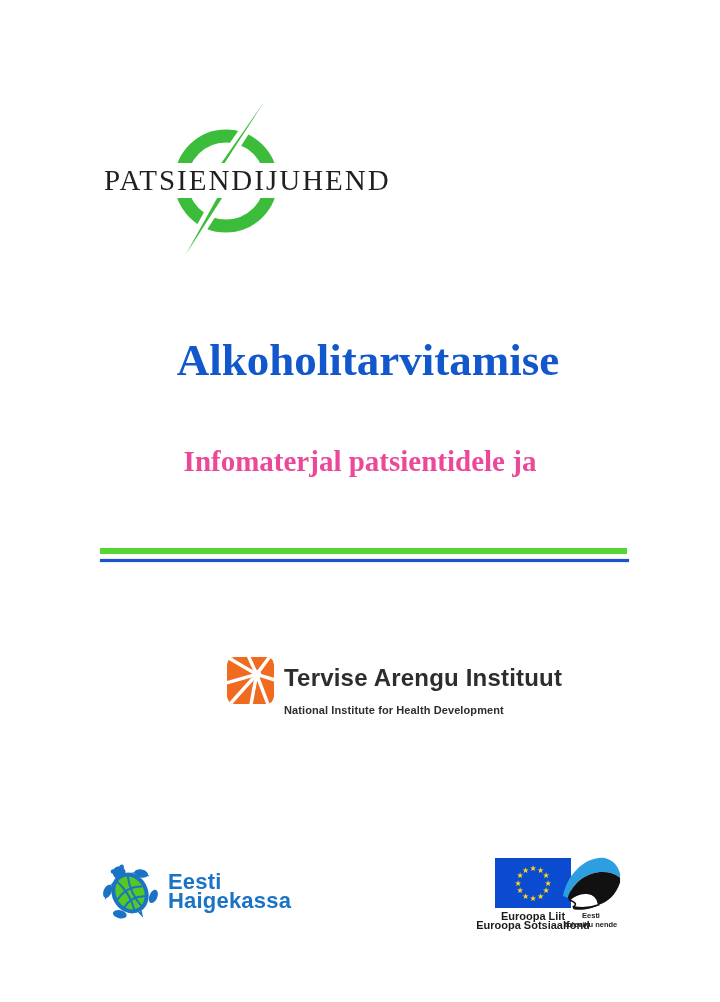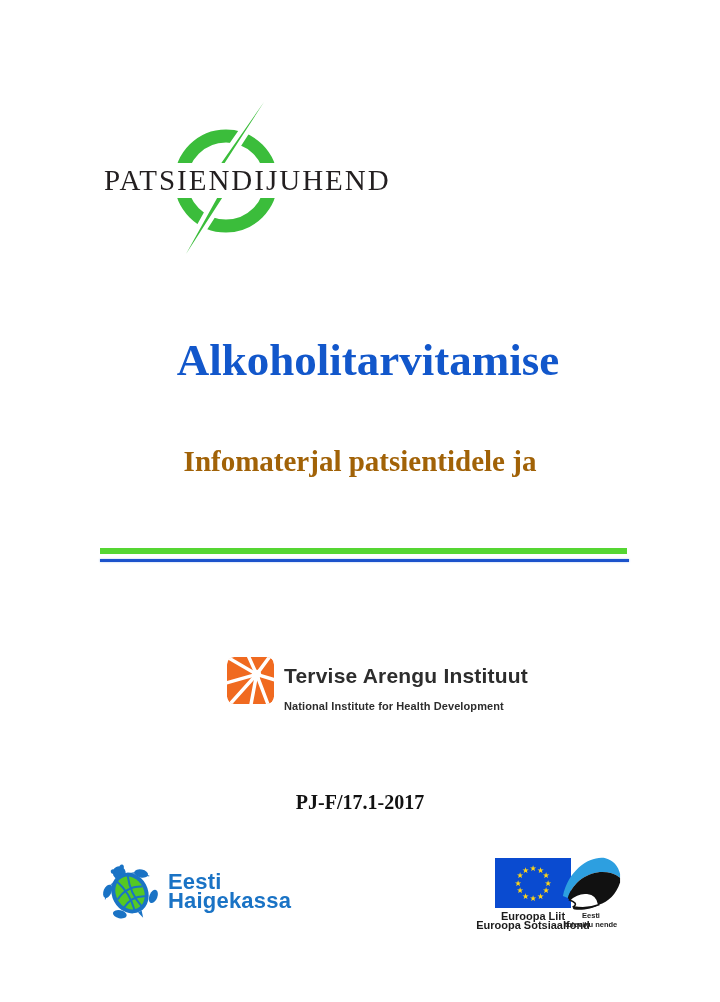--- a/index.html
+++ b/index.html
@@ -29,33 +29,33 @@
     position:absolute;left:8px;top:336px;width:720px;
     text-align:center;
     font-family:"Liberation Serif", serif;
     font-weight:bold;color:#1257cb;
   }
   #title-block .title-line{font-size:45px;line-height:48px;}
   #subtitle-block{
     position:absolute;left:0;top:446px;width:720px;
     text-align:center;
     font-family:"Liberation Serif", serif;
-    font-weight:bold;color:#a16207;
+    font-weight:bold;color:#ec4899;
   }
   #subtitle-block .subtitle-line{font-size:29px;line-height:31px;}
 
   
   #divider-green{position:absolute;left:100px;top:548px;width:527px;height:6px;background:#55d633;}
   #divider-blue{position:absolute;left:100px;top:559px;width:529px;height:3px;background:#1c53cb;box-shadow:0 0 2px #9db9ef;}
 
   
   #tai-logo{position:absolute;left:227px;top:657px;display:flex;align-items:flex-start;}
   #tai-icon-svg{width:47px;height:47px;flex:0 0 auto;}
   #tai-text{margin-left:10px;padding-top:7px;color:#2d2d2d;}
-  #tai-name{font-size:21px;font-weight:bold;letter-spacing:0.2px;white-space:nowrap;}
+  #tai-name{font-size:24px;font-weight:bold;letter-spacing:0.2px;white-space:nowrap;}
   #tai-name-en{font-size:11px;font-weight:600;margin-top:12px;letter-spacing:0.1px;white-space:nowrap;}
 
   
   #doc-code{
     position:absolute;left:0;top:791px;width:720px;text-align:center;
     font-family:"Liberation Serif", serif;font-weight:bold;font-size:20px;color:#111111;
   }
 
   
   #haigekassa-logo{position:absolute;left:97px;top:861px;display:flex;align-items:center;}
@@ -115,21 +115,20 @@
         </g>
         <circle cx="29" cy="17" r="4.5" fill="#ffffff"></circle>
       </g>
     </svg>
     <div id="tai-text">
       <div id="tai-name">Tervise Arengu Instituut</div>
       <div id="tai-name-en">National Institute for Health Development</div>
     </div>
   </div>
 
-  <div id="doc-code">PJ-F/17.1-2017</div>
 
   <div id="haigekassa-logo">
     <svg id="turtle-svg" viewBox="0 0 66 60" xmlns="http://www.w3.org/2000/svg">
       <g transform="rotate(-28 33 32)">
 
         <g fill="#1a73c5">
           <ellipse cx="14" cy="20" rx="7" ry="4" transform="rotate(-40 14 20)"></ellipse>
           <ellipse cx="52" cy="20" rx="7" ry="4" transform="rotate(40 52 20)"></ellipse>
           <ellipse cx="14" cy="46" rx="7" ry="4" transform="rotate(40 14 46)"></ellipse>
           <ellipse cx="52" cy="46" rx="7" ry="4" transform="rotate(-40 52 46)"></ellipse>

